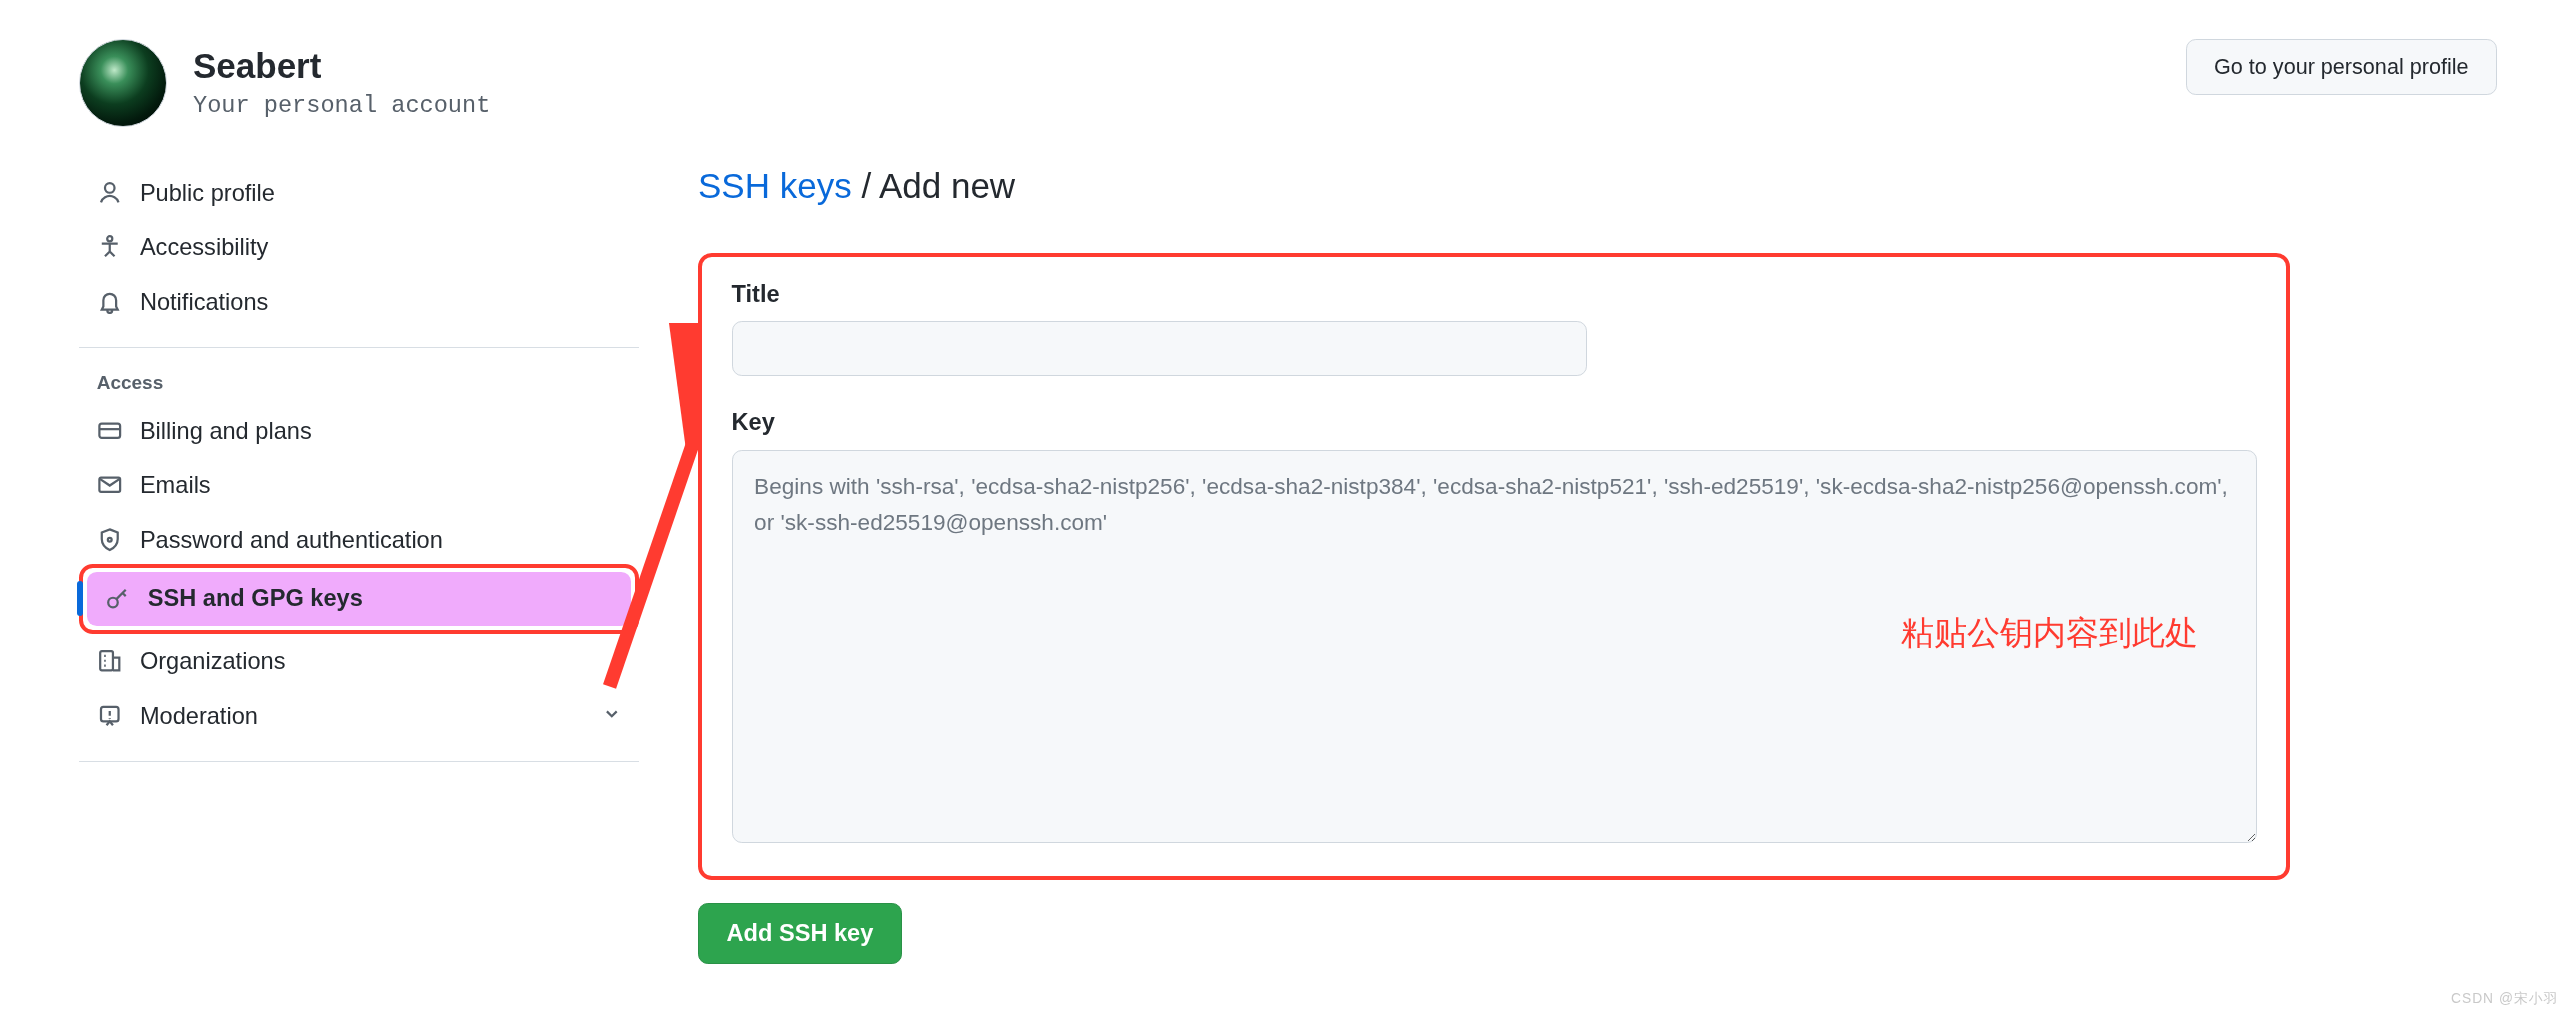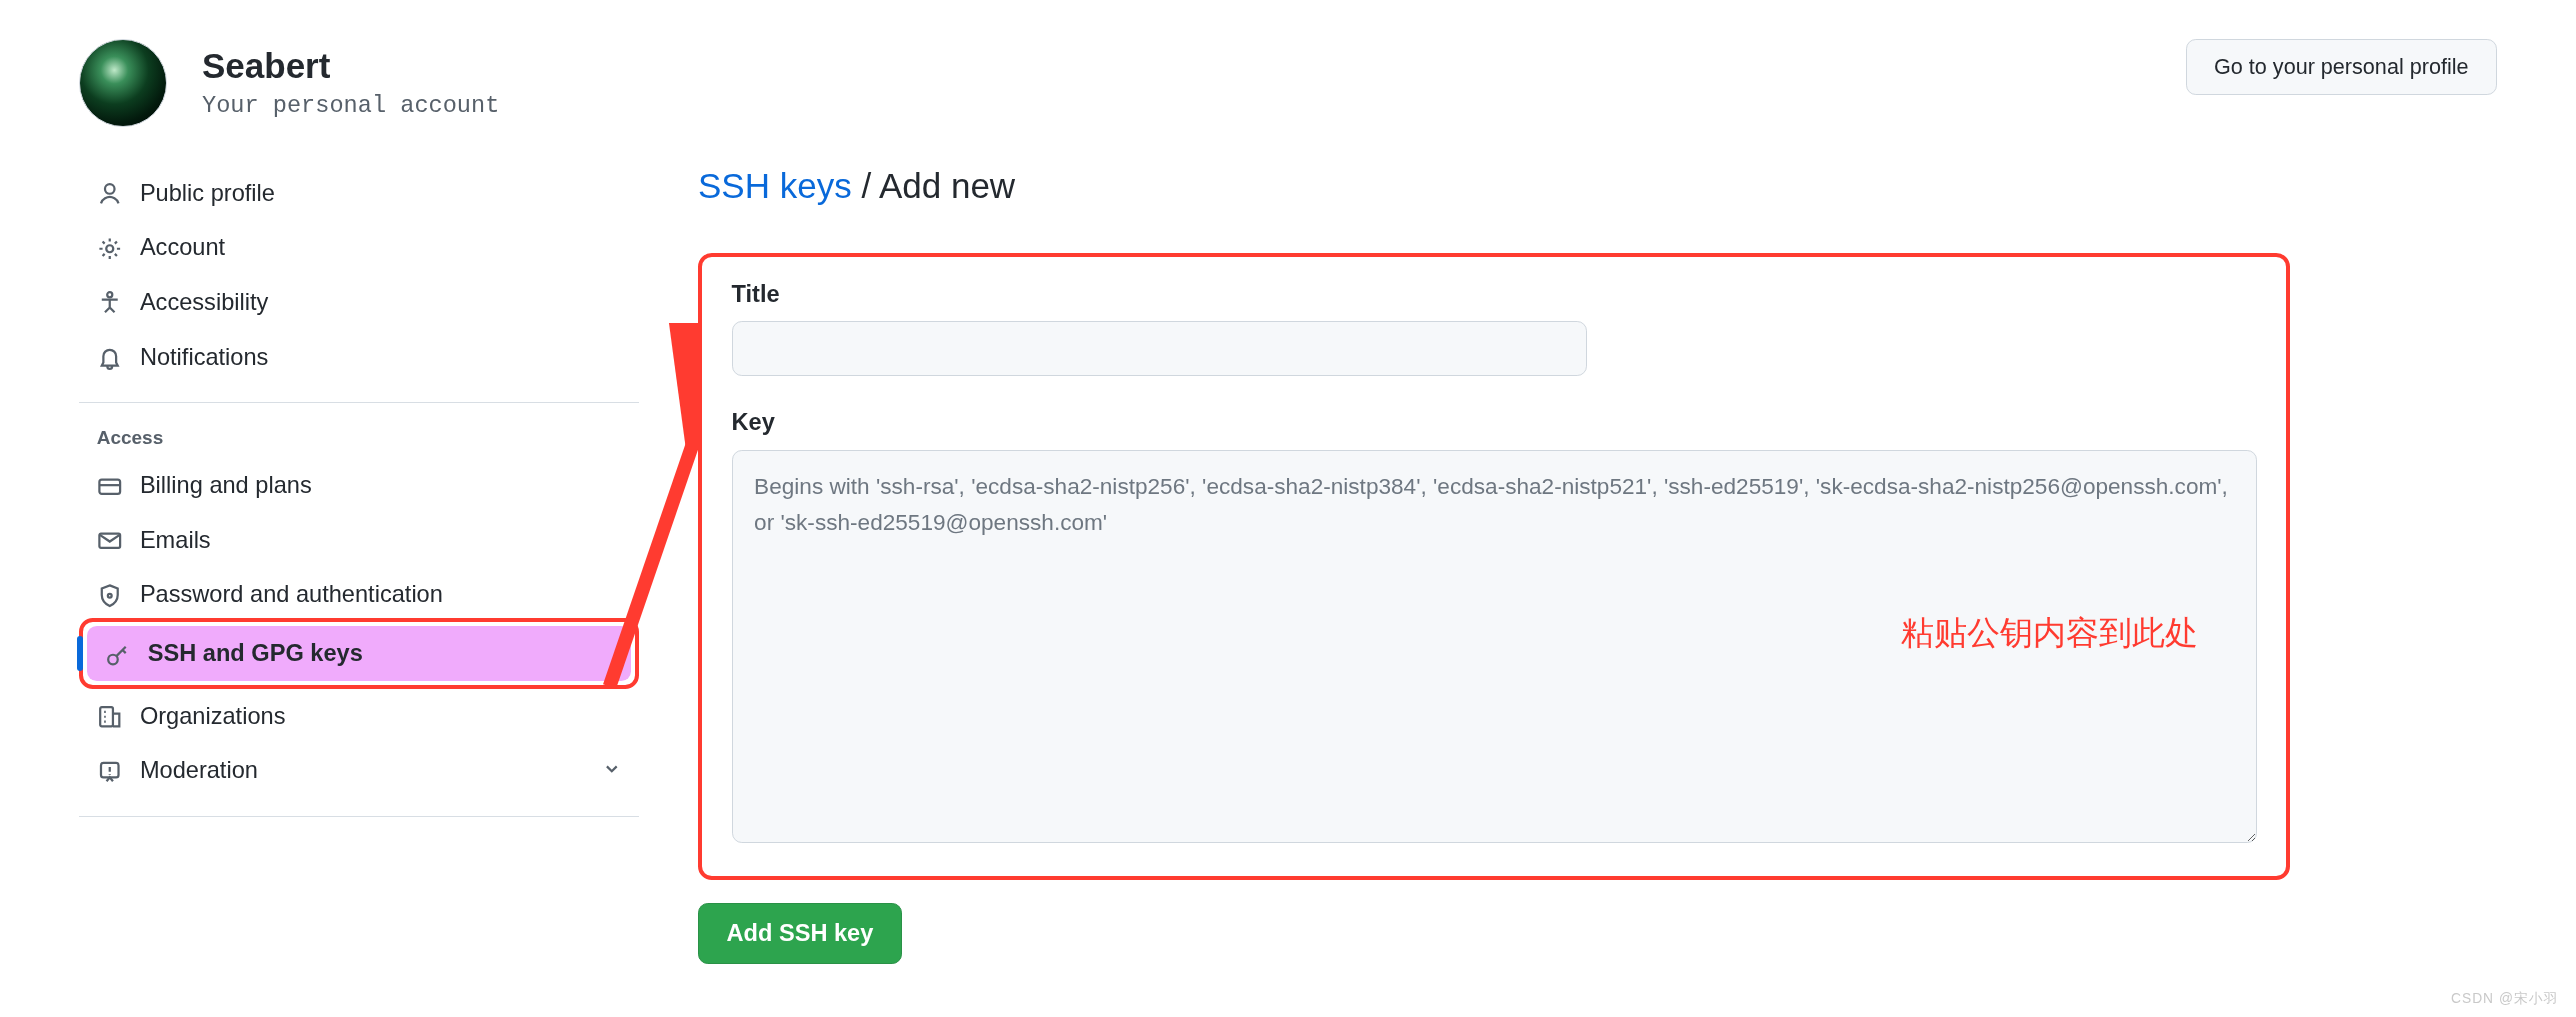--- a/index.html
+++ b/index.html
@@ -7,37 +7,37 @@
     font-family: -apple-system, BlinkMacSystemFont, "Segoe UI", Helvetica, Arial, sans-serif;
     font-size: 13.8px;
     color: #24292f;
     background: #ffffff;
     width: 2576px;
     min-height: 1018px;
     padding: 39px 79px;
     position: relative;
   }
   .top-row { display: flex; justify-content: space-between; align-items: flex-start; margin-bottom: 39px; }
-  .user-block { display: flex; align-items: center; gap: 35px; }
+  .user-block { display: flex; align-items: center; gap: 26px; }
   .avatar {
     width: 88px; height: 88px; border-radius: 50%;
     background: radial-gradient(circle at 40% 35%, #bfe9c9 0%, #3a8f5a 18%, #0c3d1f 45%, #031a0d 70%, #000 100%);
     border: 1px solid #d0d7de;
   }
   .user-name { font-size: 35px; font-weight: 600; line-height: 1.1; }
   .user-sub { font-size: 23.6px; color: #57606a; margin-top: 5.9px; font-family: Liberation Mono, monospace; }
   .profile-btn {
     padding: 13.8px 27.5px; font-size: 21.6px; font-weight: 500;
     border: 1px solid #d0d7de; border-radius: 9.8px; background: #f6f8fa; color: #24292f;
     cursor: pointer;
   }
   .layout { display: flex; gap: 59px; align-items: flex-start; }
   .sidebar { width: 560px; flex-shrink: 0; }
   .side-item {
-    display: flex; align-items: flex-end; gap: 17.7px;
+    display: flex; align-items: flex-start; gap: 17.7px;
     padding: 13.8px 17.7px; font-size: 23.6px; color: #24292f;
     border-radius: 9.8px; cursor: pointer; position: relative;
   }
   .side-item.active { background: #f0abfc; font-weight: 700; }
   .side-item.active::before {
     content: ""; position: absolute; left: -9.8px; top: 9.8px; bottom: 9.8px;
     width: 5.9px; background: #0969da; border-radius: 3.9px;
   }
   .side-icon { width: 25.5px; height: 25.5px; flex-shrink: 0; color: #57606a; display:flex;align-items:center;justify-content:center;}
   .side-icon svg { width: 25.5px; height: 25.5px; }
@@ -93,29 +93,20 @@
 <div class="layout">
   <nav class="sidebar">
     <div class="side-item">
       <span class="side-icon">
           <svg viewBox="0 0 16 16" fill="none" stroke="currentColor" stroke-width="1.4">
             <circle cx="8" cy="5" r="3"></circle>
             <path d="M2.5 14c1-3 4-4 5.5-4s4.5 1 5.5 4"></path>
           </svg>
         </span>
       <span>Public profile</span>
-    </div>
-    <div class="side-item">
-      <span class="side-icon">
-          <svg viewBox="0 0 16 16" fill="none" stroke="currentColor" stroke-width="1.4">
-            <circle cx="8" cy="8" r="2.2"></circle>
-            <path d="M8 1.5v2M8 12.5v2M1.5 8h2M12.5 8h2M3.5 3.5l1.3 1.3M11.2 11.2l1.3 1.3M12.5 3.5l-1.3 1.3M4.8 11.2l-1.3 1.3"></path>
-          </svg>
-        </span>
-      <span>Account</span>
     </div>
     <div class="side-item">
       <span class="side-icon">
           <svg viewBox="0 0 16 16" fill="none" stroke="currentColor" stroke-width="1.4">
             <circle cx="8" cy="3" r="1.6"></circle>
             <path d="M3 6h10M8 6v5M5 14l3-3 3 3"></path>
           </svg>
         </span>
       <span>Accessibility</span>
     </div>

